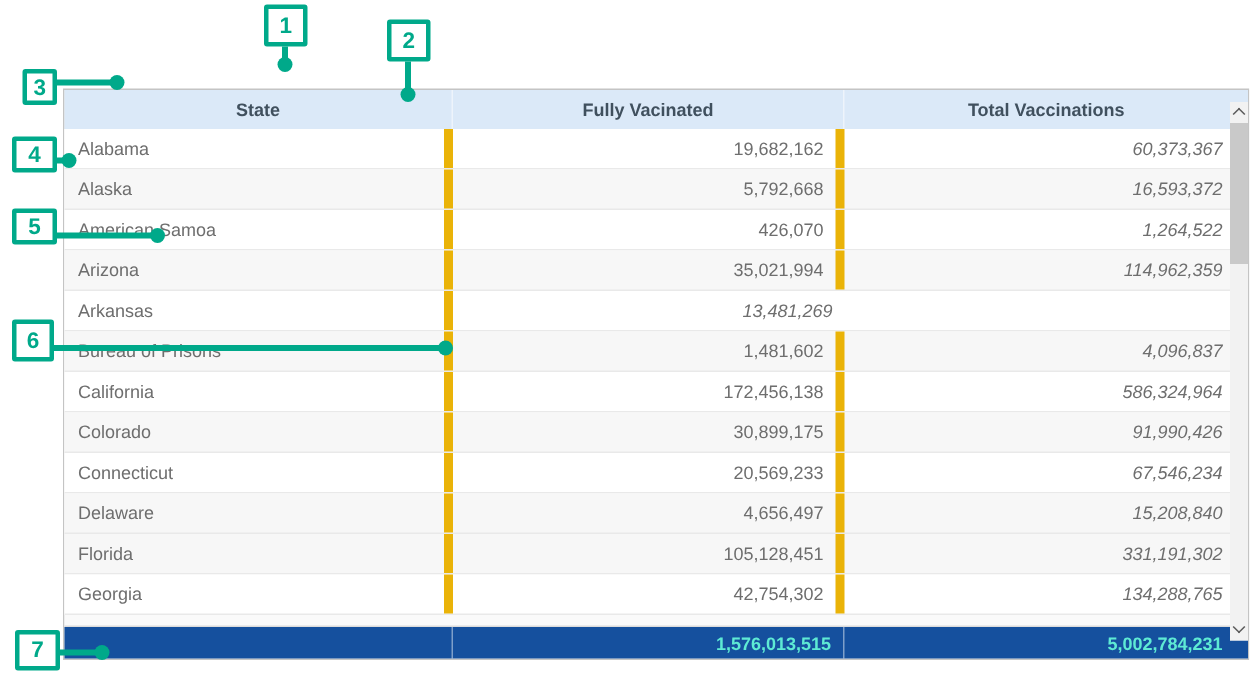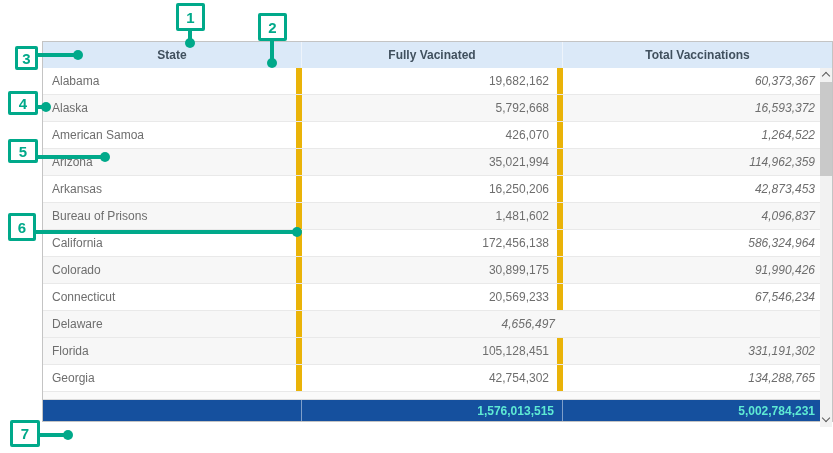--- a/index.html
+++ b/index.html
@@ -5,21 +5,21 @@
   * { margin:0; padding:0; box-sizing:border-box; }
   html,body { background:#ffffff; }
   body { font-family:"Liberation Sans", sans-serif; }
   .screen {
     position:relative; width:833px; height:453px;
     background:#ffffff; overflow:hidden;
   }
 
   
   .table {
-    position:absolute; left:42px; top:41px; width:791px;
+    position:absolute; left:42px; top:59px; width:791px;
     border:1px solid #c4c4c4; background:#ffffff;
   }
   .thead { display:flex; height:26px; background:#dbe9f8; }
   .th {
     font-size:12px; font-weight:bold; color:#40505e;
     display:flex; align-items:center; justify-content:center;
     border-right:1px solid #eef4fb; height:100%;
   }
   .th:last-child { border-right:none; }
   .col0 { width:259px; }
@@ -102,22 +102,21 @@
           <div class="td col1 num">426,070</div>
           <div class="td col2 num last">1,264,522</div>
         </div>
         <div class="tr alt">
           <div class="td col0 state">Arizona</div>
           <div class="td col1 num">35,021,994</div>
           <div class="td col2 num last">114,962,359</div>
         </div>
         <div class="tr">
           <div class="td col0 state">Arkansas</div>
-          <div class="td col1 num">16,250,206</div>
-          <div class="td col2 num last">42,873,453</div>
+          <div class="td col1 num">13,481,269</div>
         </div>
         <div class="tr alt">
           <div class="td col0 state">Bureau of Prisons</div>
           <div class="td col1 num">1,481,602</div>
           <div class="td col2 num last">4,096,837</div>
         </div>
         <div class="tr">
           <div class="td col0 state">California</div>
           <div class="td col1 num">172,456,138</div>
           <div class="td col2 num last">586,324,964</div>
@@ -128,20 +127,21 @@
           <div class="td col2 num last">91,990,426</div>
         </div>
         <div class="tr">
           <div class="td col0 state">Connecticut</div>
           <div class="td col1 num">20,569,233</div>
           <div class="td col2 num last">67,546,234</div>
         </div>
         <div class="tr alt">
           <div class="td col0 state">Delaware</div>
           <div class="td col1 num">4,656,497</div>
+          <div class="td col2 num last">15,208,840</div>
         </div>
         <div class="tr alt">
           <div class="td col0 state">Florida</div>
           <div class="td col1 num">105,128,451</div>
           <div class="td col2 num last">331,191,302</div>
         </div>
         <div class="tr">
           <div class="td col0 state">Georgia</div>
           <div class="td col1 num">42,754,302</div>
           <div class="td col2 num last">134,288,765</div>

